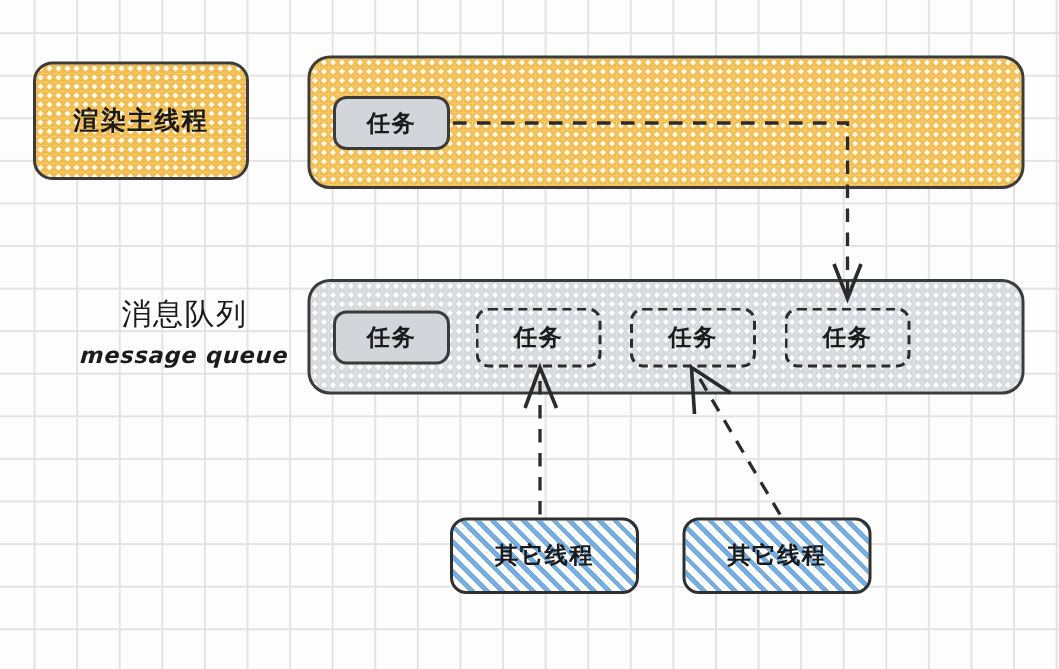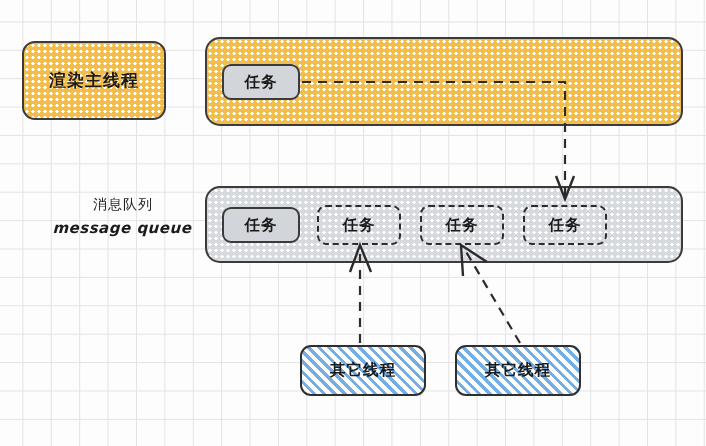--- a/index.html
+++ b/index.html
@@ -125,21 +125,21 @@
   .thread-box .lbl { font-size: 15.5px; font-weight: 600; text-align: right; }
 
   
   #queue-text-label {
     position: absolute;
     left: 48px; top: 196px;
     width: 150px;
     text-align: center;
     color: #1b1b1b;
   }
-  #queue-text-cn { font-size: 14px; letter-spacing: 1px; display: block; }
+  #queue-text-cn { font-size: 20px; letter-spacing: 1px; display: block; }
   #queue-text-en {
     font-size: 15px;
     display: block;
     margin-top: 5px;
     letter-spacing: 0.5px;
     font-family: "DejaVu Sans", sans-serif;
     font-style: italic;
     font-weight: 600;
     transform: skewX(-4deg);
   }

